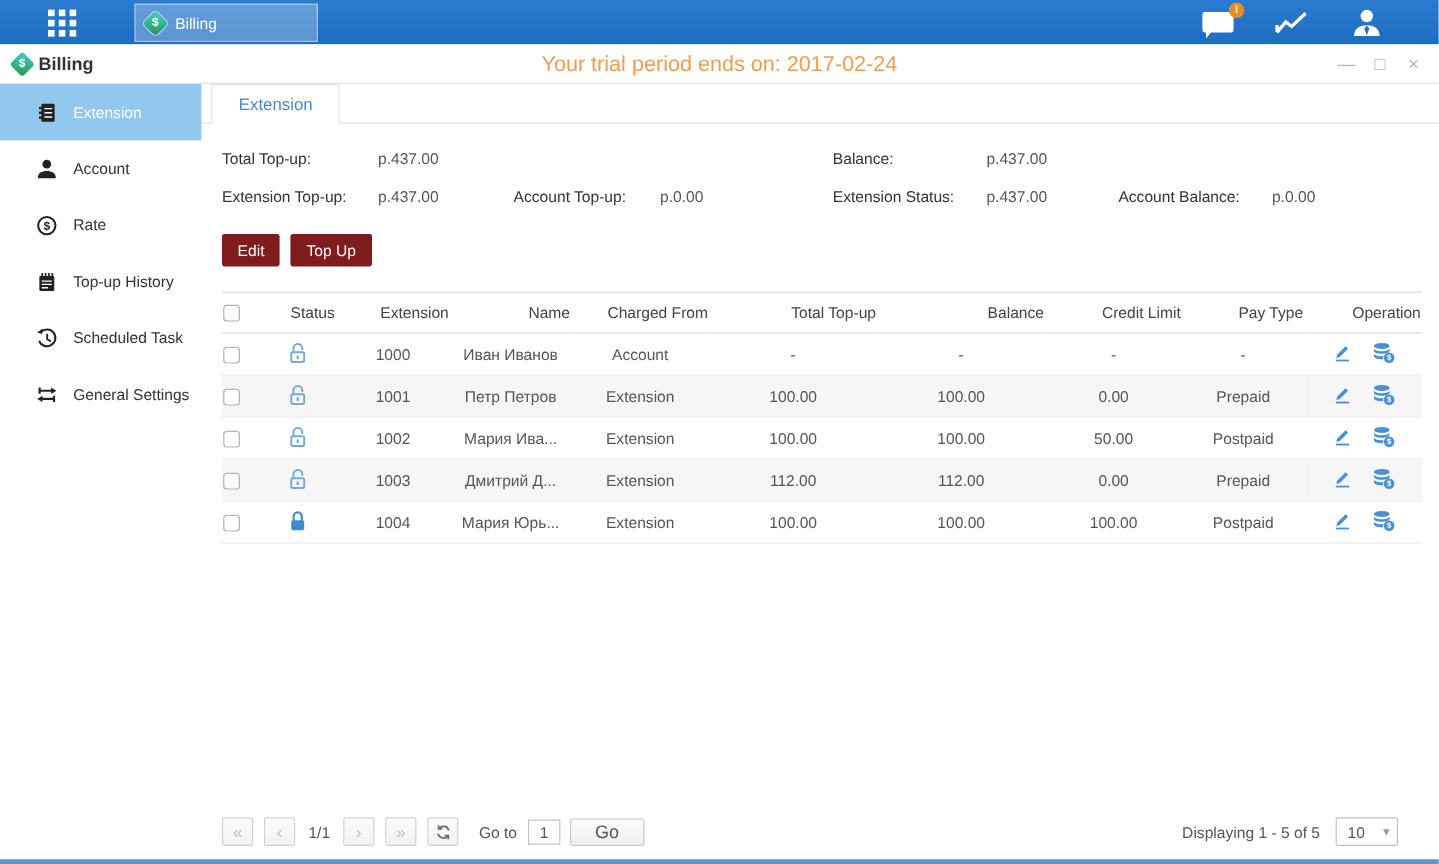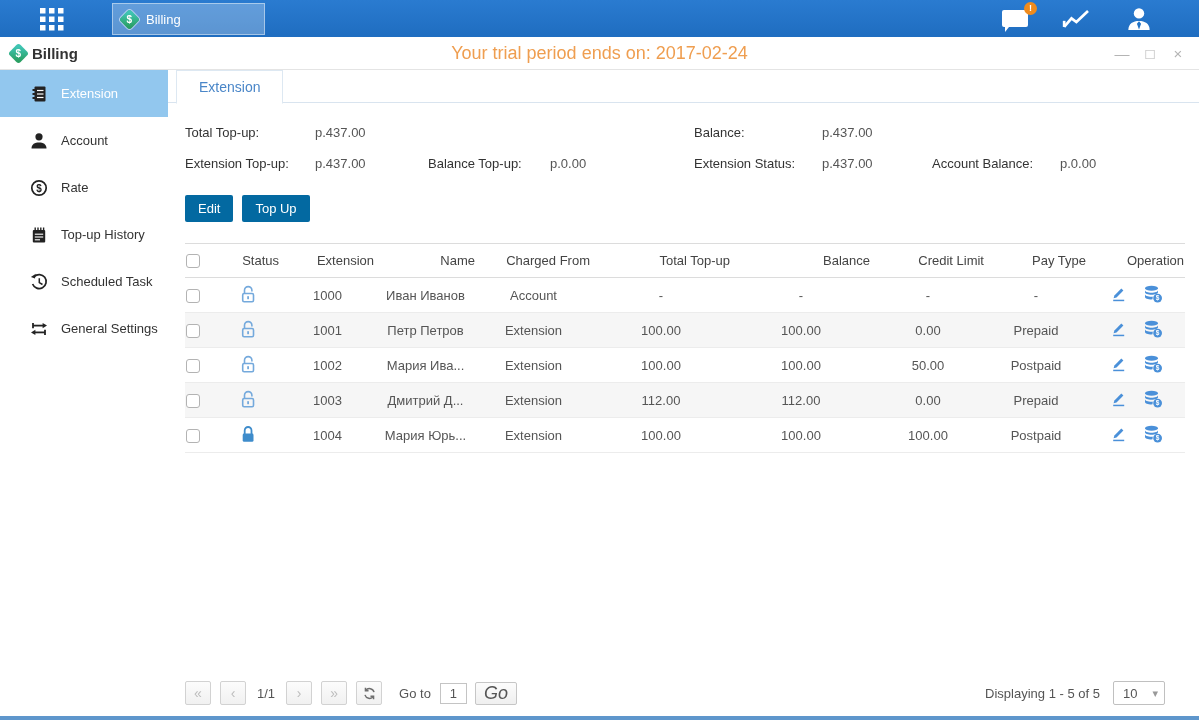--- a/index.html
+++ b/index.html
@@ -55,21 +55,21 @@
     color:#4a86c8; font-size:14px; padding:0 22px; cursor:pointer; }
   .summary { position:absolute; top:47px; left:17px; right:10px; font-size:13px;
     display:grid; grid-template-columns:130px 113px 122px 144px 128px 110px 128px 1fr;
     grid-auto-rows:31px; align-items:center; }
   .summary .lbl { font-weight:normal; color:#333; }
   .summary .val { color:#555; }
   .c1{grid-column:1} .c2{grid-column:2} .c3{grid-column:3} .c4{grid-column:4}
   .c5{grid-column:5} .c6{grid-column:6} .c7{grid-column:7} .c8{grid-column:8}
   .r1{grid-row:1} .r2{grid-row:2}
   .btnrow { position:absolute; top:125px; left:17px; display:flex; gap:9px; }
-  .btn { background:#0369a1; color:#fff; border:none; border-radius:2px; height:27px;
+  .btn { background:#7f1d1d; color:#fff; border:none; border-radius:2px; height:27px;
     padding:0 13px; font-size:13px; font-family:inherit; cursor:pointer; }
   
   .tablewrap { position:absolute; top:173px; left:17px; width:1000px; }
   table { border-collapse:collapse; width:1000px; table-layout:fixed; font-size:13px; color:#555; }
   thead th { height:34px; font-weight:normal; color:#444; text-align:right;
     border-top:1px solid #dcdcdc; border-bottom:1px solid #dcdcdc; }
   tbody td { height:35px; text-align:center; border-bottom:1px solid #ececec; overflow:hidden; white-space:nowrap; }
   tbody tr:nth-child(even) { background:#f6f6f6; }
   th.cbcol, td.cbcol { text-align:left; }
   .checkbox { display:inline-block; width:14px; height:14px; border:1px solid #b3b3b3;
@@ -81,22 +81,22 @@
   
   .pager { position:absolute; left:17px; right:34px; bottom:10px; height:26px;
     display:flex; align-items:center; font-size:13px; color:#555; }
   .pbtn { width:26px; height:24px; border:1px solid #d2d2d2; border-radius:2px;
     background:linear-gradient(#fcfcfc,#f1f1f1); color:#bdbdbd; font-size:14px;
     display:flex; align-items:center; justify-content:center; margin-right:9px; cursor:pointer; }
   .pageno { margin:0 11px 0 2px; }
   .goto-lbl { margin:0 9px 0 8px; }
   .goto-input { width:27px; height:21px; border:1px solid #c4c4c4; text-align:center;
     font-size:13px; font-family:inherit; color:#555; padding:0; }
-  .go-btn { height:23px; margin-left:8px; padding:0 8px; border:1px solid #c6c6c6; border-radius:2px;
-    background:linear-gradient(#fcfcfc,#efefef); font-size:18px; color:#555; font-family:inherit; cursor:pointer;font-style:italic; }
+  .go-btn { height:23px; margin-left:8px; padding:0 20px; border:1px solid #c6c6c6; border-radius:2px;
+    background:linear-gradient(#fcfcfc,#efefef); font-size:15px; color:#555; font-family:inherit; cursor:pointer; }
   .spacer { flex:1; }
   .displaying { margin-right:13px; }
   .dropdown { width:52px; height:24px; border:1px solid #c0c0c0; border-radius:2px; background:#fff;
     display:flex; align-items:center; cursor:pointer; }
   .dropdown .dval { flex:1; padding-left:9px; color:#555; }
   .dropdown .darr { padding-right:6px; color:#999; font-size:11px; }
   .bottom-strip { position:absolute; left:0; right:0; bottom:0; height:4px; background:#5e96cc; }
 </style>
 </head>
 <body>
@@ -225,21 +225,21 @@
     <div class="tab">Extension</div>
   </div>
 
   <div class="summary">
     <span class="lbl r1 c1">Total Top-up:</span>
     <span class="val r1 c2">p.437.00</span>
     <span class="lbl r1 c5">Balance:</span>
     <span class="val r1 c6">p.437.00</span>
     <span class="lbl r2 c1">Extension Top-up:</span>
     <span class="val r2 c2">p.437.00</span>
-    <span class="lbl r2 c3">Balance Top-up:</span>
+    <span class="lbl r2 c3">Account Top-up:</span>
     <span class="val r2 c4">p.0.00</span>
     <span class="lbl r2 c5">Extension Status:</span>
     <span class="val r2 c6">p.437.00</span>
     <span class="lbl r2 c7">Account Balance:</span>
     <span class="val r2 c8">p.0.00</span>
   </div>
 
   <div class="btnrow">
     <button class="btn">Edit</button>
     <button class="btn">Top Up</button>

